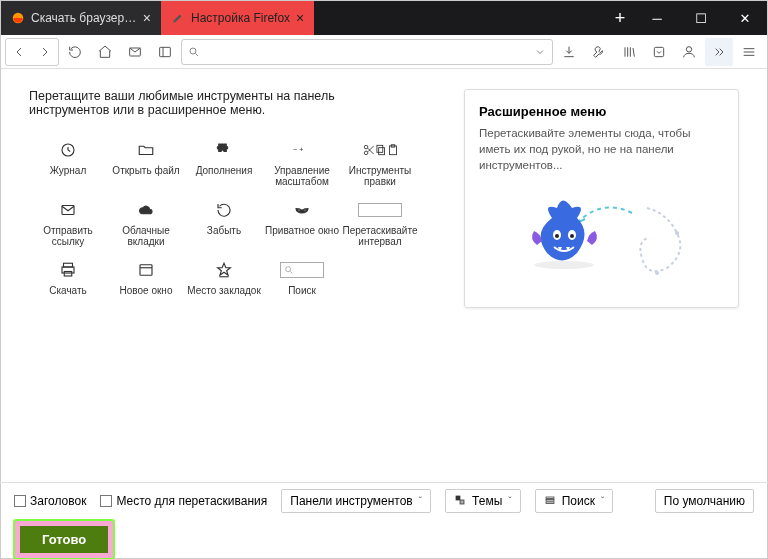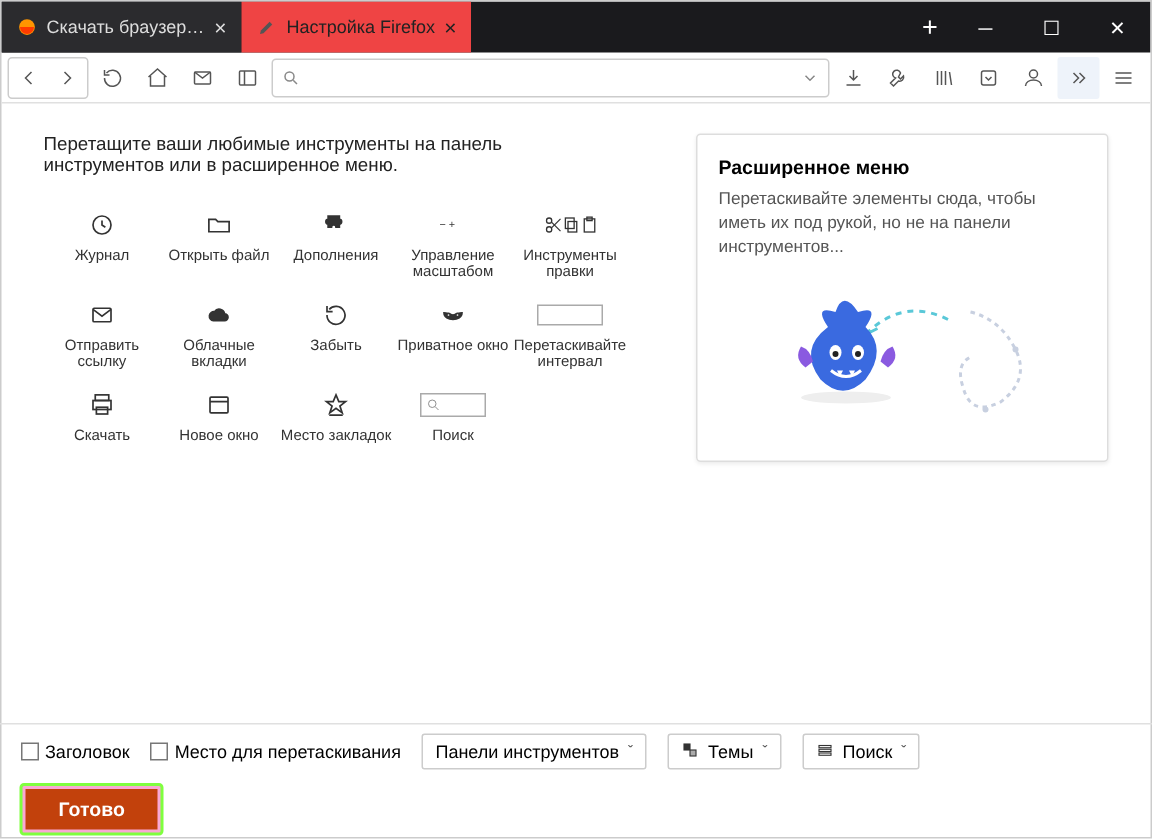--- a/index.html
+++ b/index.html
@@ -41,21 +41,21 @@
   .illus{height:110px;display:flex;align-items:center;justify-content:center;}
   .footer{position:absolute;bottom:0;left:0;right:0;border-top:1px solid #e0e0e0;}
   .frow1{height:36px;display:flex;align-items:center;padding:0 14px;gap:14px;font-size:12px;}
   .chk{display:flex;align-items:center;gap:4px;}
   .chk .box{width:12px;height:12px;border:1px solid #777;}
   .dd{height:24px;border:1px solid #ccc;border-radius:2px;display:flex;align-items:center;padding:0 8px;gap:6px;font-size:12px;}
   .dd .ic svg{width:12px;height:12px;stroke:#333;fill:none;stroke-width:1.5;}
   .dd .caret{font-size:10px;color:#555;}
   .spacer{flex:1;}
   .frow2{height:40px;display:flex;align-items:center;padding:0 14px;}
-  .donebtn{background:#c2410c;color:#fff;font-size:13px;font-weight:600;padding:6px 22px;border-radius:2px;border:3px solid #f9a8d4;outline:2px solid #7fff3f;outline-offset:-1px;}
+  .donebtn{background:#4d7c0f;color:#fff;font-size:13px;font-weight:600;padding:6px 22px;border-radius:2px;border:6px solid #f9a8d4;outline:2px solid #7fff3f;outline-offset:-1px;}
 </style>
 </head>
 <body>
 
 <div class="titlebar">
   <div class="tabs">
     <div class="tab inactive">
       <span class="favicon">
         <svg viewBox="0 0 24 24">
             <circle cx="12" cy="12" r="9" fill="#ff9500"></circle>
@@ -369,17 +369,20 @@
     <div class="dd">
       <span class="ic"><svg viewBox="0 0 24 24">
             <rect x="4" y="6" width="16" height="3"></rect>
             <rect x="4" y="11" width="16" height="3"></rect>
             <rect x="4" y="16" width="16" height="3"></rect>
           </svg></span>
       <span>Поиск</span>
         <span class="caret">ˇ</span>
     </div>
     <div class="spacer"></div>
+    <div class="dd">
+        <span>По умолчанию</span>
+      </div>
   </div>
   <div class="frow2">
     <button class="donebtn"><span>Готово</span></button>
   </div>
 </div>
 
 </body></html>

